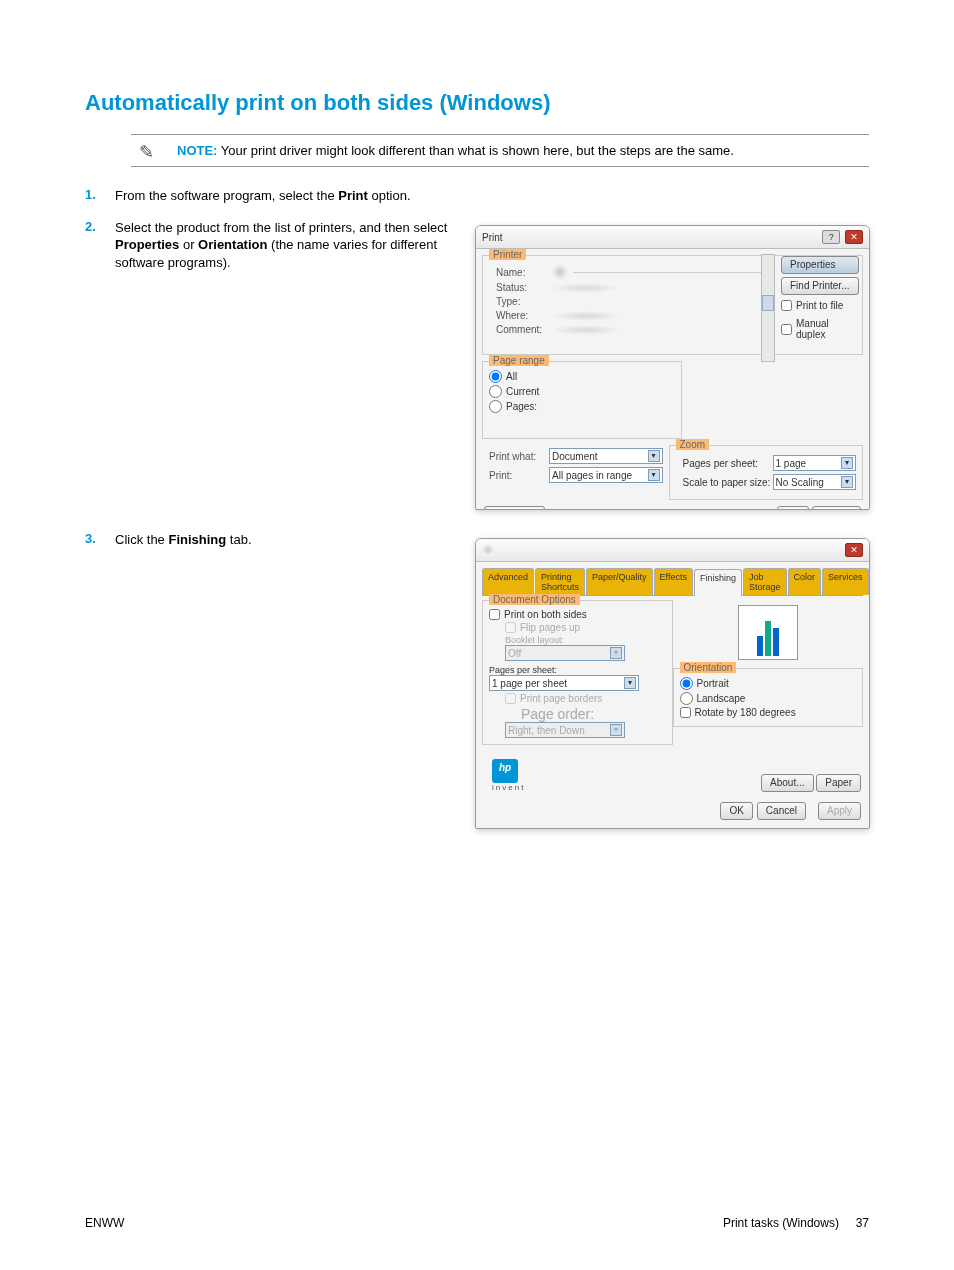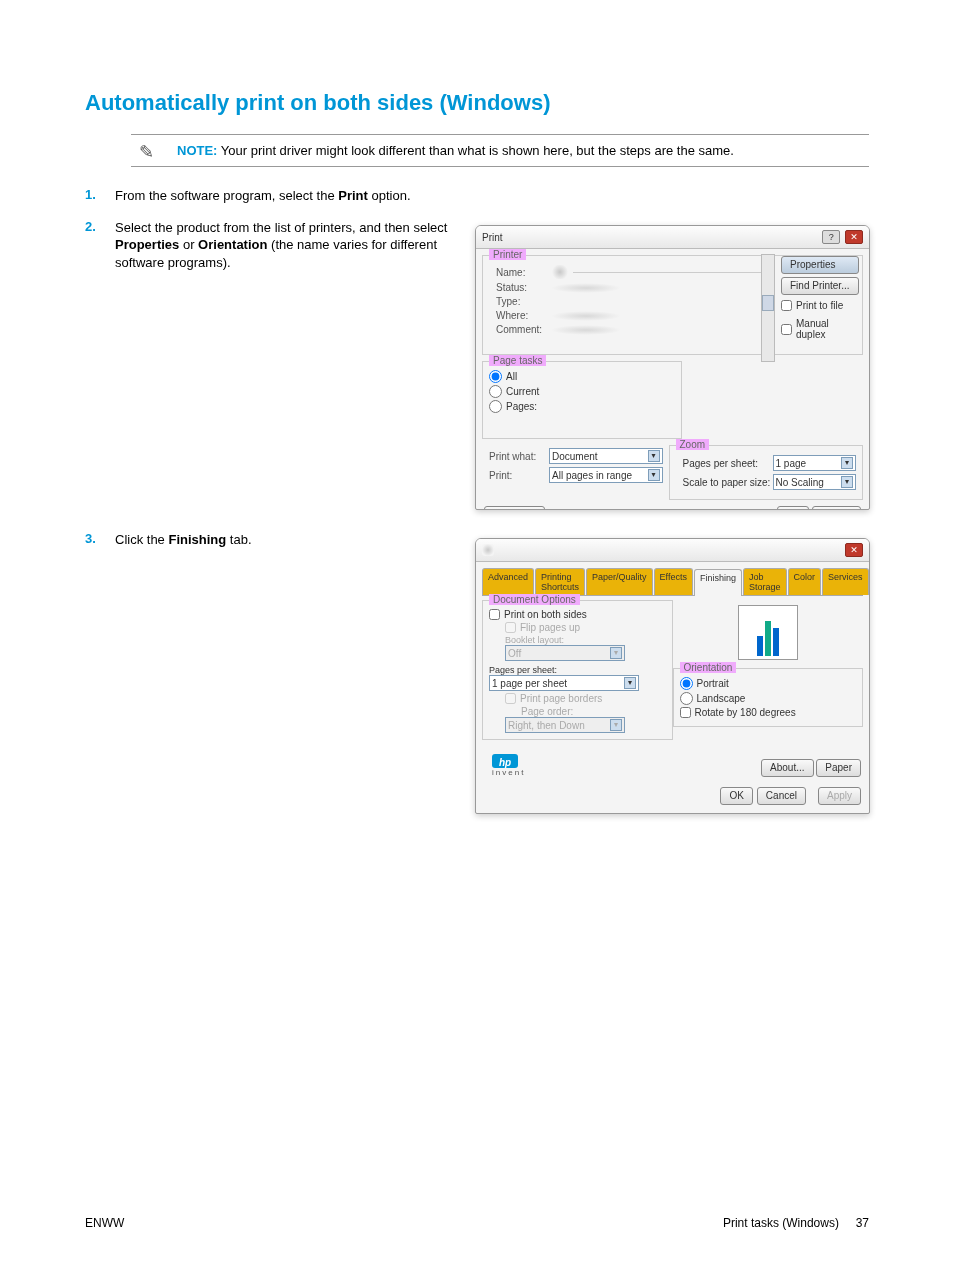--- a/index.html
+++ b/index.html
@@ -74,21 +74,21 @@
   .grp {
     border: 1px solid #ccc;
     margin: 6px;
     padding: 6px;
     position: relative;
   }
   .grp-title {
     position: absolute;
     top: -7px;
     left: 6px;
-    background: #f0abfc;
+    background: #fdba74;
     padding: 0 4px;
     font-size: 10px;
     color: #666;
   }
   .row { display: flex; align-items: center; margin: 3px 0; padding-left: 7px; }
   .lbl { width: 55px; color: #555; }
   .drop {
     flex: 1;
     height: 16px;
     border: 1px solid #7e9db9;
@@ -116,21 +116,21 @@
   .tabs { display:flex; border-bottom:1px solid #aaa; margin:6px 6px 0 6px; font-size:9px;}
   .tab { padding:3px 5px; border:1px solid #aaa; border-bottom:none; background:#eab308; margin-right:1px; border-radius:3px 3px 0 0;}
   .tab.active { background:#f4f4f4; position:relative; top:1px;}
   .side-btns { position:absolute; right:10px; top:30px; width:78px; display:flex; flex-direction:column; gap:3px;}
   .scroll { position:absolute; right:94px; top:28px; width:14px; height:108px; background:#e8e8e8; border:1px solid #bbb;}
   .scroll .thumb { background:#cfd8e6; height:16px; margin-top:40px; border:1px solid #9ab;}
   .footer { display:flex; justify-content:space-between; padding:6px 8px;}
   .pgfoot { position:absolute; bottom:40px; left:85px; right:85px; display:flex; justify-content:space-between; font-size:12px;}
   .preview { width:60px; height:55px; border:1px solid #999; background:#fff; margin:5px auto 8px auto; display:flex; align-items:flex-end; justify-content:center; gap:2px; padding:3px;}
   .preview span{ width:6px; background:#06c;}
-  .hp-logo { width:26px; height:14px; background:#0096d6; border-radius:3px; color:#fff; font-style:italic; font-weight:bold; font-size:10px; text-align:center; line-height:18px; margin:4px 0 0 8px;}
+  .hp-logo { width:26px; height:24px; background:#0096d6; border-radius:3px; color:#fff; font-style:italic; font-weight:bold; font-size:10px; text-align:center; line-height:18px; margin:4px 0 0 8px;}
   .dim { color:#aaa;margin-left:8px; }
   .smear { display:inline-block; width:70px; height:10px; background: radial-gradient(ellipse at center,#d8d8d8 0%,rgba(255,255,255,0) 70%); border-radius:50%; vertical-align:middle;}
   .iconblob { display:inline-block; width:18px; height:14px; background: radial-gradient(circle,#c8c8c8 0%,#f4f4f4 70%); border-radius:3px;}
 </style>
 </head>
 <body>
 
 <h2 class="title">Automatically print on both sides (Windows)</h2>
 
 <div class="note-box">
@@ -206,21 +206,21 @@
           <input type="checkbox" style="">
           <span>Print to file</span>
         </label>
       <label class="chk">
           <input type="checkbox" style="">
           <span>Manual duplex</span>
         </label>
     </div>
 
     <div class="grp" style="width:200px; height:78px;">
-      <span class="grp-title">Page tasks</span>
+      <span class="grp-title">Page range</span>
       <label class="radio">
           <input type="radio" checked="" style="">
           <span>All</span>
         </label>
       <label class="radio">
           <input type="radio" style="">
           <span>Current</span>
         </label>
       <label class="radio">
           <input type="radio" style="">
@@ -308,21 +308,21 @@
             </div>
           <div style="font-size:9px; margin-top:4px;">Pages per sheet:</div>
           <div class="drop" style="width:150px;">
               <span>1 page per sheet</span>
               <span class="arrow">▾</span>
             </div>
           <label class="chk dim" style="margin-left:16px;">
               <input type="checkbox" disabled="" style="">
               <span>Print page borders</span>
             </label>
-          <div class="dim" style="margin-left:16px; font-size:10px;padding-left:16px;">Page order:</div>
+          <div class="dim" style="margin-left:16px; font-size:14px;padding-left:16px;">Page order:</div>
           <div class="drop dim" style="margin-left:16px; width:120px; background:#eee;">
               <span>Right, then Down</span>
               <span class="arrow">▾</span>
             </div>
         </div>
       </div>
       <div style="flex:1;">
         <div class="preview">
           <span style="height:20px;"></span>
             <span style="height:35px;background:#1a8;"></span>

